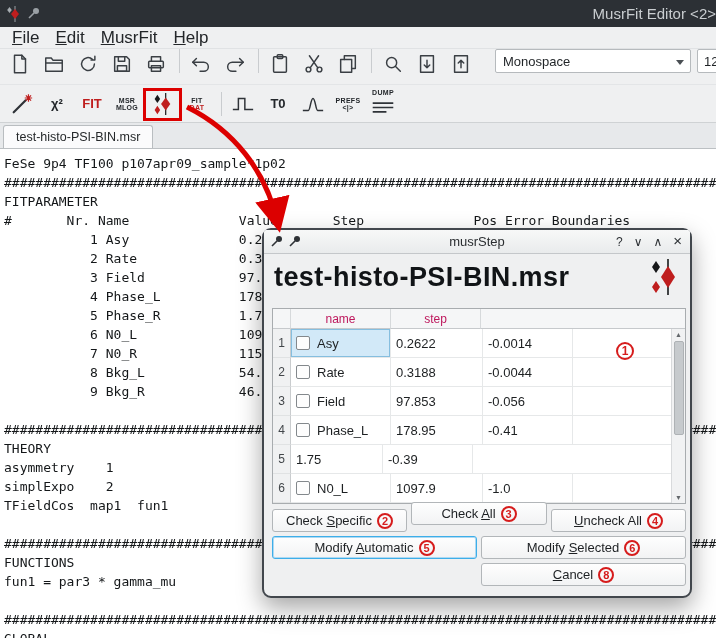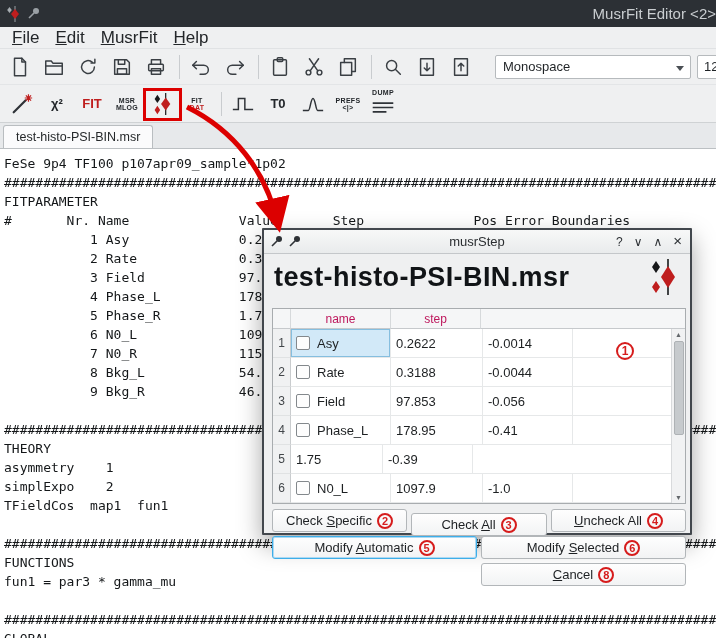--- a/index.html
+++ b/index.html
@@ -15,21 +15,21 @@
   .tb-icons { position:absolute; left:6px; top:0; height:27px; display:flex; gap:7px; align-items:center; z-index:2; }
   .tb-title { width:100%; text-align:right; font-size:15px; color:#c9cdd0; }
   
   .menubar { position:absolute; left:0; top:27px; width:716px; height:22px;
     background:#eff0f1; border-bottom:1px solid #e0e2e4; display:flex; align-items:center; padding-left:4px;
     font-size:17px; color:#232629; }
   .menu-item { padding:2px 8px; cursor:default; }
   .mn { text-decoration:underline; }
   
   .toolbar1 { position:absolute; left:0; top:49px; width:716px; height:36px;
-    background:#eff0f1; display:flex; align-items:center; padding-left:4px; border-bottom:1px solid #e3e5e7;}
+    background:#eff0f1; display:flex; align-items:flex-start; padding-left:4px; border-bottom:1px solid #e3e5e7;}
   .toolbar2 { position:absolute; left:0; top:85px; width:716px; height:38px;
     background:#eff0f1; display:flex; align-items:center; padding-left:6px; border-bottom:1px solid #cfd2d4;}
   .tbtn { width:32px; height:30px; display:flex; align-items:center; justify-content:center; border-radius:3px; flex:none; margin-right:2px;}
   .tbtn svg { width:22px; height:22px; stroke:#3a3f44; fill:none; stroke-width:1.6; stroke-linecap:round; stroke-linejoin:round; }
   .sep { width:1px; height:24px; background:#c9cccf; margin:0 5px; flex:none; }
   .combo { margin-left:16px; width:196px; height:24px; background:#fff; border:1px solid #b6babd; border-radius:2px;
     display:flex; align-items:center; font-size:13px; color:#1f2326; position:relative; flex:none; }
   .combo-text { padding-left:7px; }
   .combo-arrow { position:absolute; right:6px; top:10px; width:0; height:0;
     border-left:4px solid transparent; border-right:4px solid transparent; border-top:5px solid #4a4f54; }
@@ -53,22 +53,22 @@
   .editor { position:absolute; left:0; top:149px; width:716px; height:489px; background:#ffffff; }
   .editor pre { margin:0; padding:5px 0 0 4px; font-family:"DejaVu Sans Mono","Liberation Mono",monospace;
     font-size:13px; line-height:19px; color:#141719; white-space:pre; }
   
   .annot-box { position:absolute; left:143px; top:88px; width:39px; height:33px; border:3px solid #dc0000; z-index:60; }
   .annot-arrow { position:absolute; left:0; top:0; z-index:60; pointer-events:none; }
   .badge { width:16px; height:16px; border-radius:50%; border:2px solid #d61c1c; color:#d61c1c;
     font-size:11px; font-weight:bold; display:flex; align-items:center; justify-content:center; flex:none; background:transparent; }
   .badge.table-badge { position:absolute; left:352px; top:112px; width:18px; height:18px; font-size:12px; z-index:5; }
   
-  .dialog { position:absolute; left:262px; top:228px; width:430px; height:307px; background:#eff0f1;
-    border:2px solid #42474d; border-radius:1px; box-shadow:0 10px 24px rgba(0,0,0,.35); z-index:20; }
+  .dialog { position:absolute; left:262px; top:228px; width:430px; height:370px; background:#eff0f1;
+    border:2px solid #42474d; border-radius:9px; box-shadow:0 10px 24px rgba(0,0,0,.35); z-index:20; }
   .dlg-titlebar { position:relative; height:24px; background:linear-gradient(#f7f8f8,#e9ebec);
     border-bottom:1px solid #c4c7ca; border-radius:2px 2px 0 0; display:flex; align-items:center; }
   .dlg-title { position:absolute; left:0; width:100%; text-align:center; font-size:13px; color:#2b2e31; }
   .dlg-pins { margin-left:6px; display:flex; gap:5px; z-index:2; }
   .dlg-winbtns { position:absolute; right:8px; display:flex; gap:11px; font-size:12px; color:#2e3236; z-index:2; }
   .dlg-winbtns span { cursor:default; }
   .dlg-header-title { position:absolute; left:10px; top:32px; font-size:27px; font-weight:bold; color:#111417; letter-spacing:.4px; }
   .dlg-logo { position:absolute; right:12px; top:28px; }
   
   .dtable { position:absolute; left:8px; top:78px; width:414px; height:196px; background:#fff; border:1px solid #a8acaf; }
@@ -87,21 +87,21 @@
   .vscroll { position:absolute; right:0; top:20px; bottom:0; width:14px; background:#f1f2f3; border-left:1px solid #d8dadc;
     display:flex; flex-direction:column; align-items:center; }
   .sarr { font-size:7px; color:#63676b; height:11px; line-height:11px; }
   .sarr.down { margin-top:auto; }
   .sthumb { width:10px; height:94px; background:#c6cacd; border:1px solid #aeb2b5; border-radius:2px; margin-top:1px; }
   
   .btn { position:absolute; height:23px; background:linear-gradient(#fefefe,#f2f3f4); border:1px solid #b2b6b9;
     border-radius:3px; font-size:13px; color:#1d2023; display:flex; align-items:center; justify-content:center; gap:5px; cursor:default; }
   .btn.focus { border:1px solid #3daee9; box-shadow:inset 0 0 0 1px #aed9f2; }
   .b-chksp { left:8px;  top:279px; width:135px; }
-  .b-chkall{ left:147px;top:283px; width:136px; }
+  .b-chkall{ left:147px;top:272px; width:136px; }
   .b-unchk { left:287px;top:279px; width:135px; }
   .b-modau { left:8px;  top:306px; width:205px; }
   .b-modse { left:217px;top:306px; width:205px; }
   .b-save  { left:8px;  top:333px; width:205px; }
   .b-cancel{ left:217px;top:333px; width:205px; }
 </style>
 </head>
 <body>
 
 <div class="screen">

